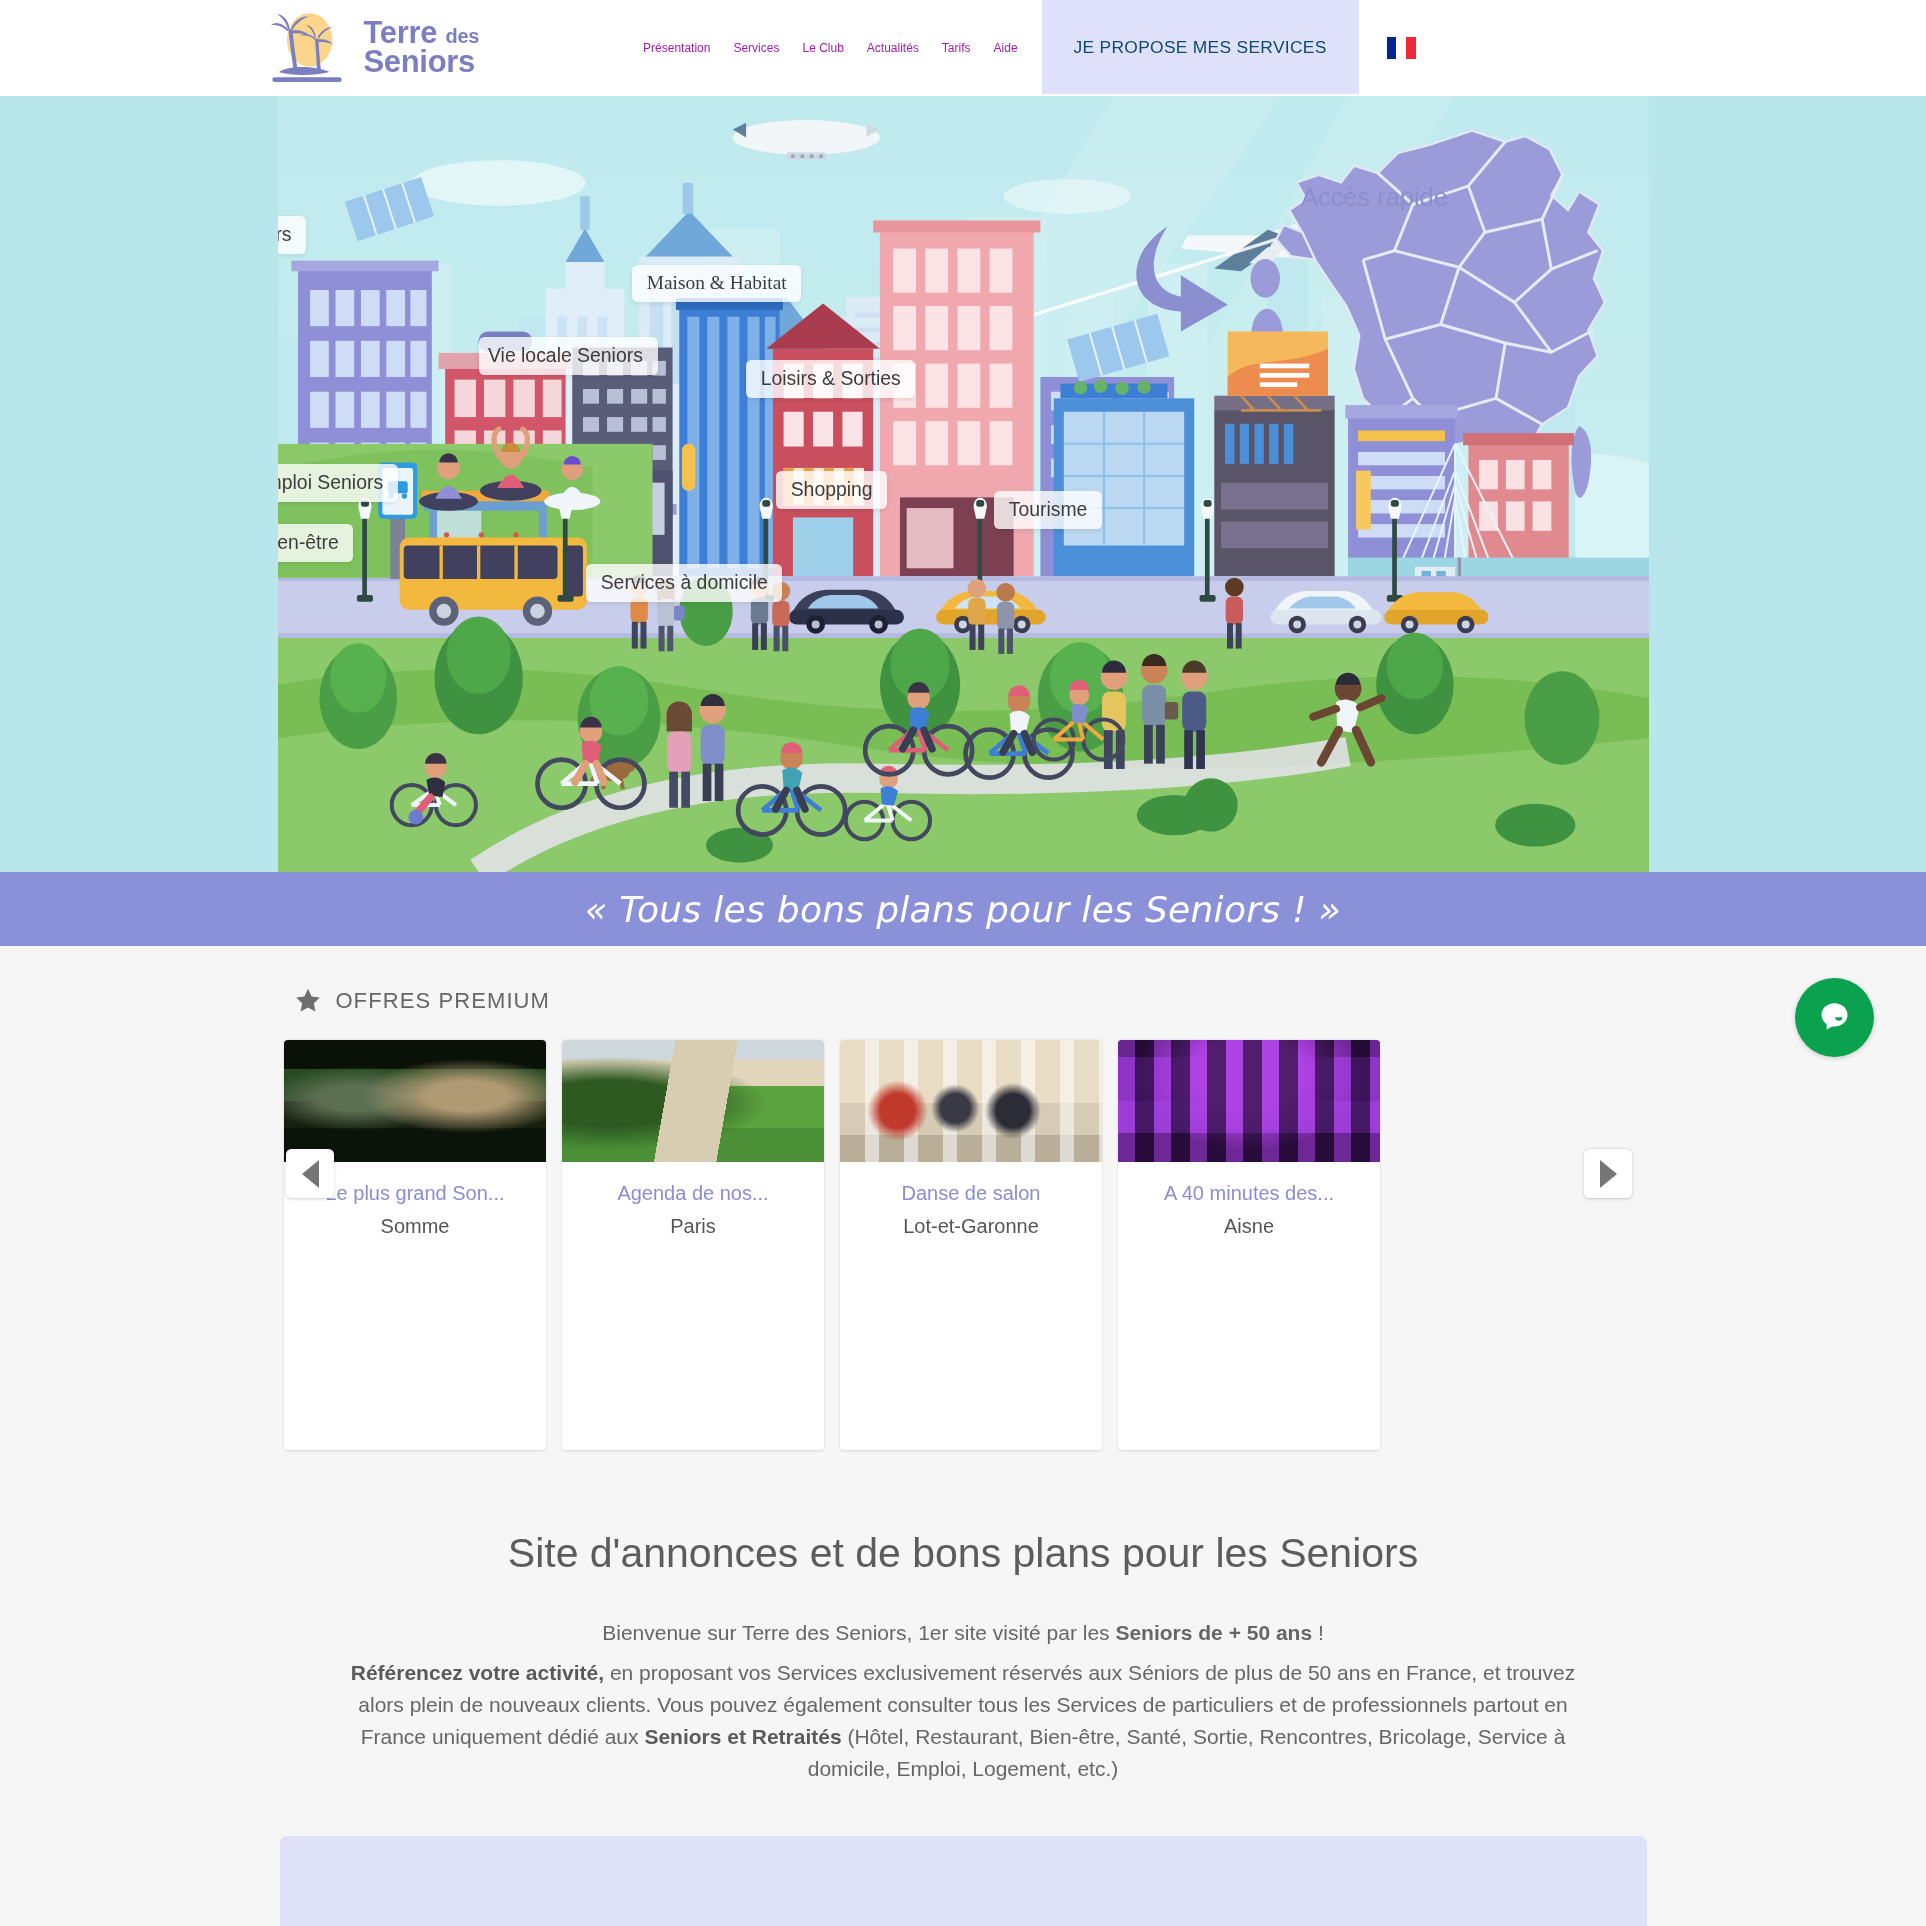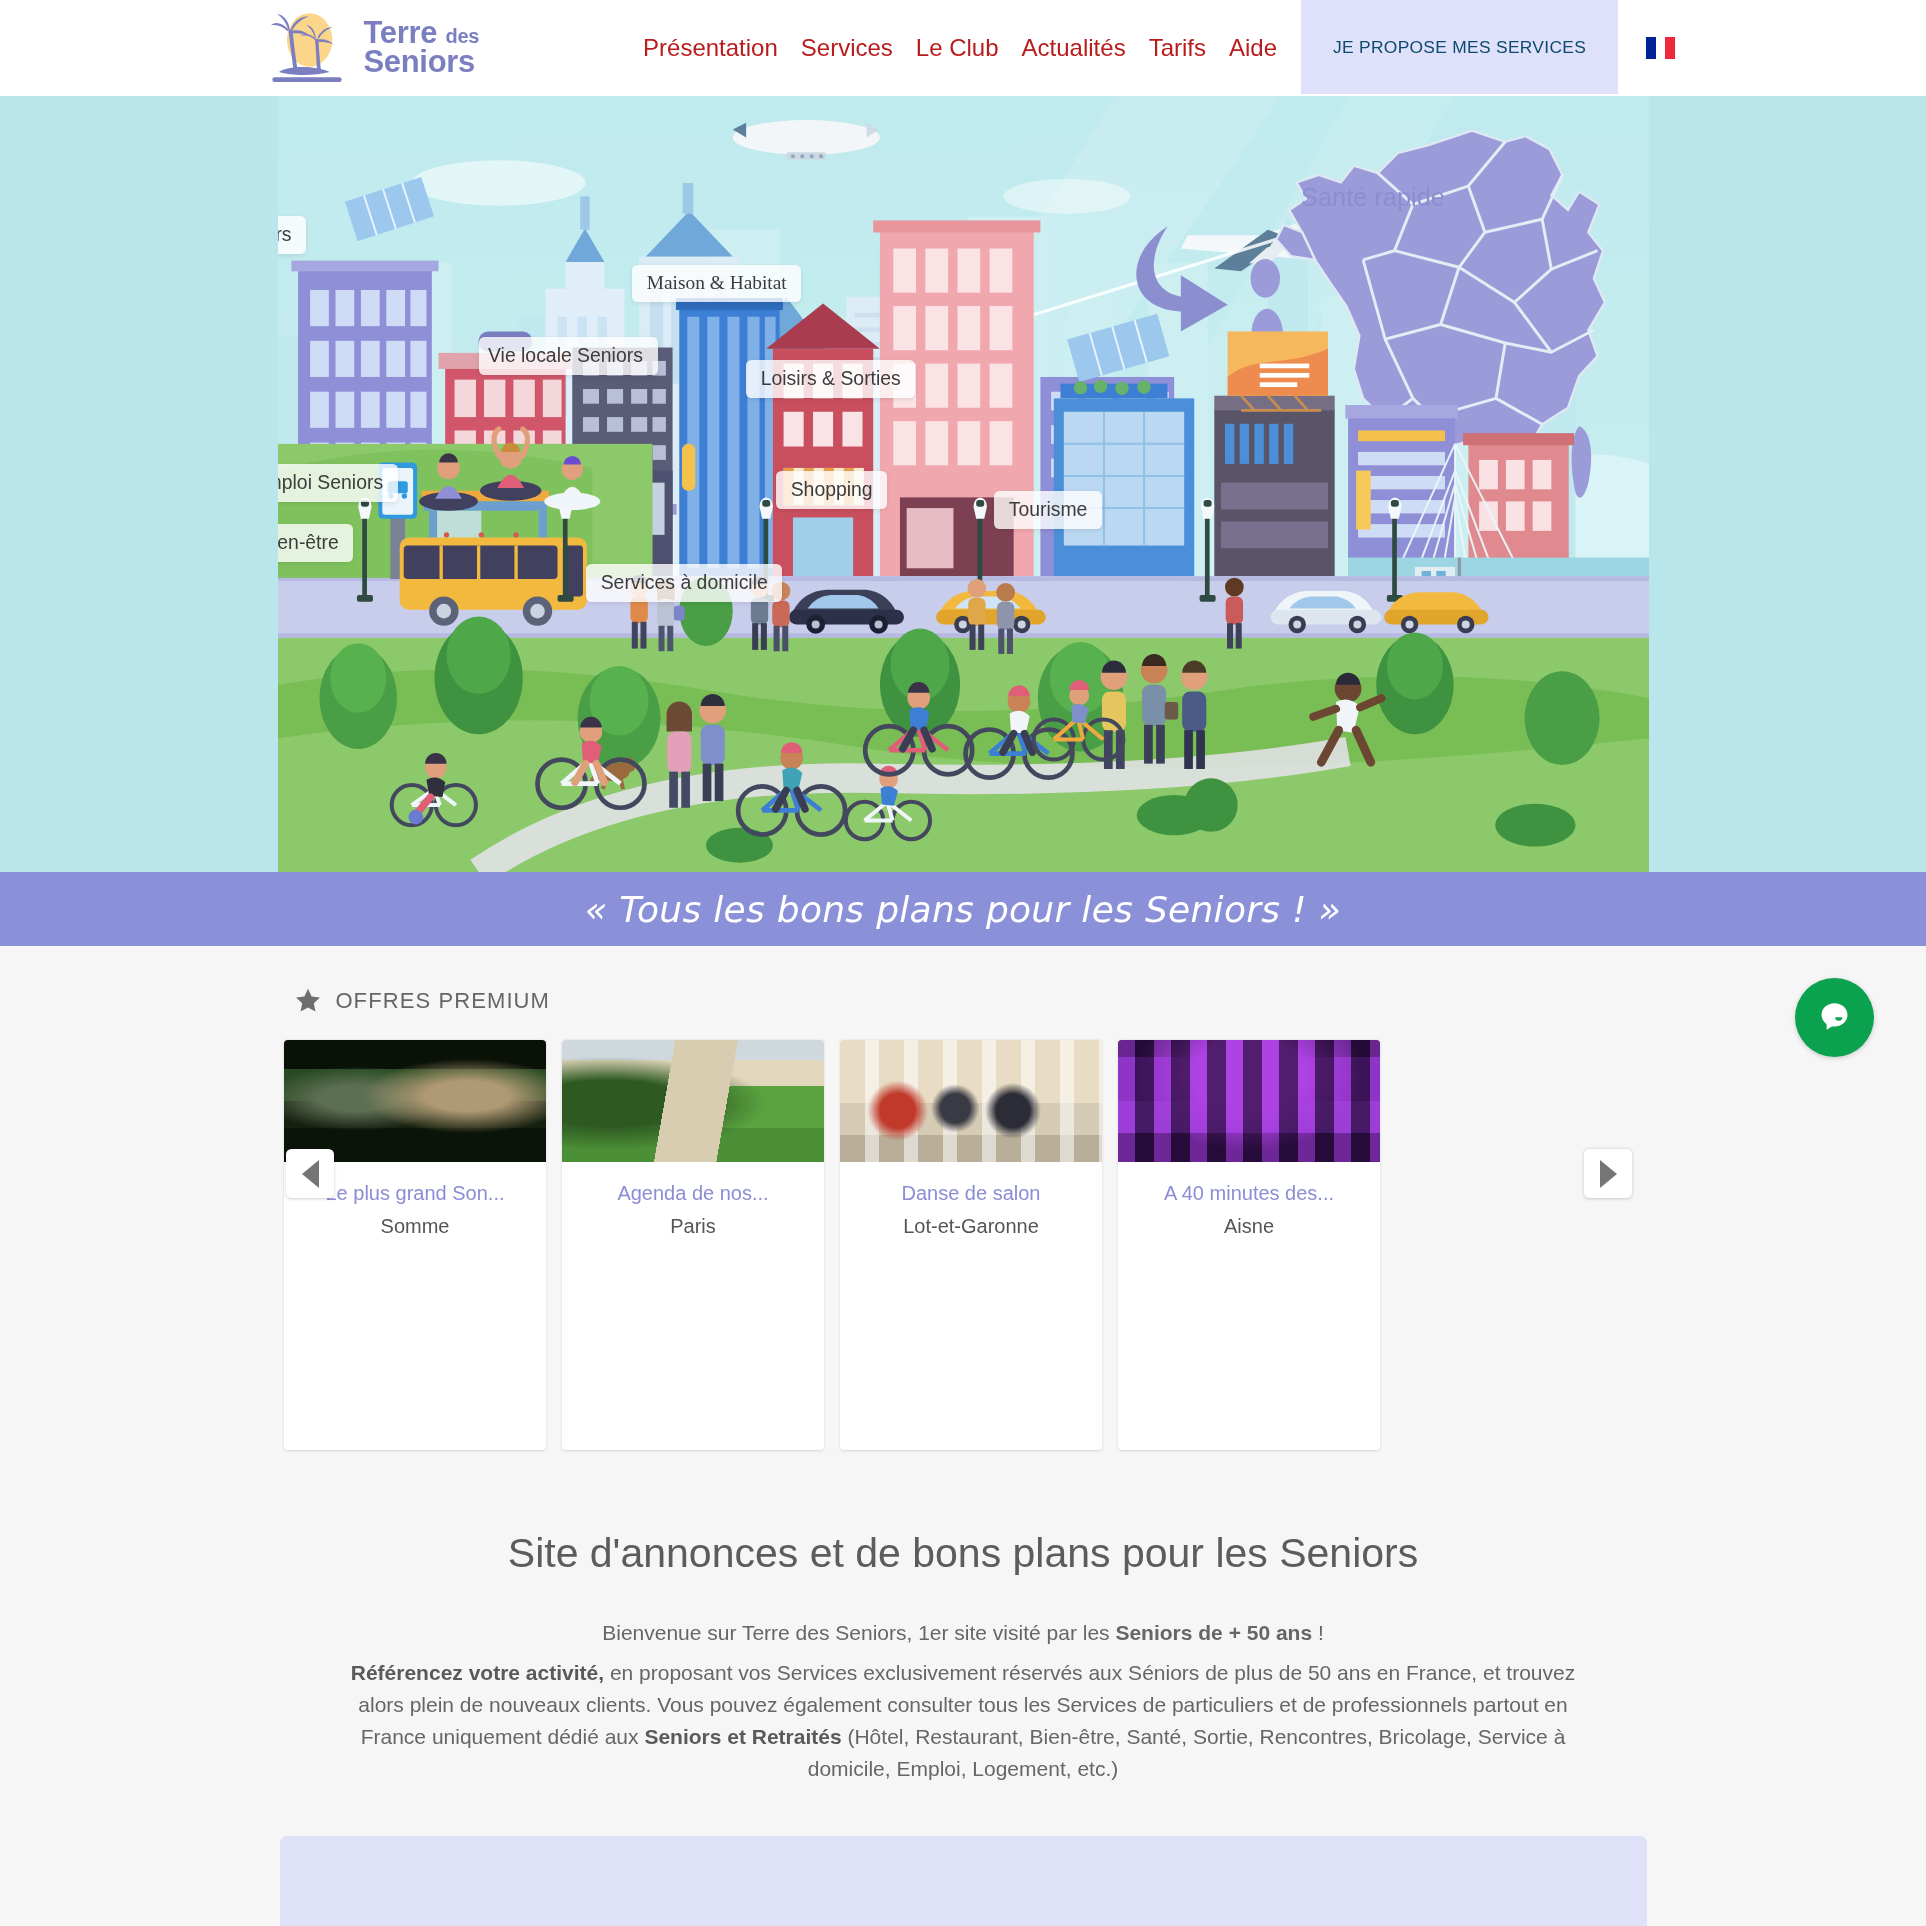--- a/index.html
+++ b/index.html
@@ -32,22 +32,22 @@
   .logo-l1 .small { font-size: 20px; font-weight: bold; }
   .logo-l2 { font-size: 31px; font-weight: bold; color: #7b7fc0; letter-spacing:-0.3px;}
 
   .nav {
     display: flex;
     align-items: center;
     gap: 23px;
     margin-left: 164px;
   }
   .nav-item {
-    font-size: 24px;
-    color: #b91c1c;
+    font-size: 12px;
+    color: #a21caf;
     cursor: pointer;
     white-space: nowrap;
   }
   .cta-btn {
     margin-left: 24px;
     background: #dfe0f9;
     color: #0c4a6e;
     font-size: 17.4px;
     letter-spacing: 0.3px;
     display: flex;
@@ -1035,21 +1035,21 @@
     <div class="pill" style="left:-124px; top:120px;">Cours Seniors</div>
     <div class="pill" style="left:201px; top:241px;padding-left:9px;">Vie locale Seniors</div>
     <div class="pill" style="left:-40px; top:368px;">Emploi Seniors</div>
     <div class="pill" style="left:354px; top:169px;font-family:Liberation Serif, serif;">Maison &amp; Habitat</div>
     <div class="pill" style="left:468px; top:264px;">Loisirs &amp; Sorties</div>
     <div class="pill" style="left:498px; top:375px;">Shopping</div>
     <div class="pill" style="left:716px; top:395px;">Tourisme</div>
     <div class="pill" style="left:-107px; top:428px;">Santé &amp; Bien-être</div>
     <div class="pill" style="left:308px; top:468px;">Services à domicile</div>
 
-    <div class="accessrapide" style="left:1023px; top:87px;">Santé rapide</div>
+    <div class="accessrapide" style="left:1023px; top:87px;">Accès rapide</div>
   </div>
 </div>
 
 <div class="tagline">« Tous les bons plans pour les Seniors ! »</div>
 
 <div class="premium-sec">
   <div class="prem-head">
     <svg class="star-icon" viewBox="0 0 24 24">
       <path d="M12 1.6l3.1 6.6 7.1.9-5.2 4.9 1.4 7.1L12 17.6 5.6 21.1l1.4-7.1L1.8 9.1l7.1-.9z" fill="#6e6e6e"></path>
     </svg>

